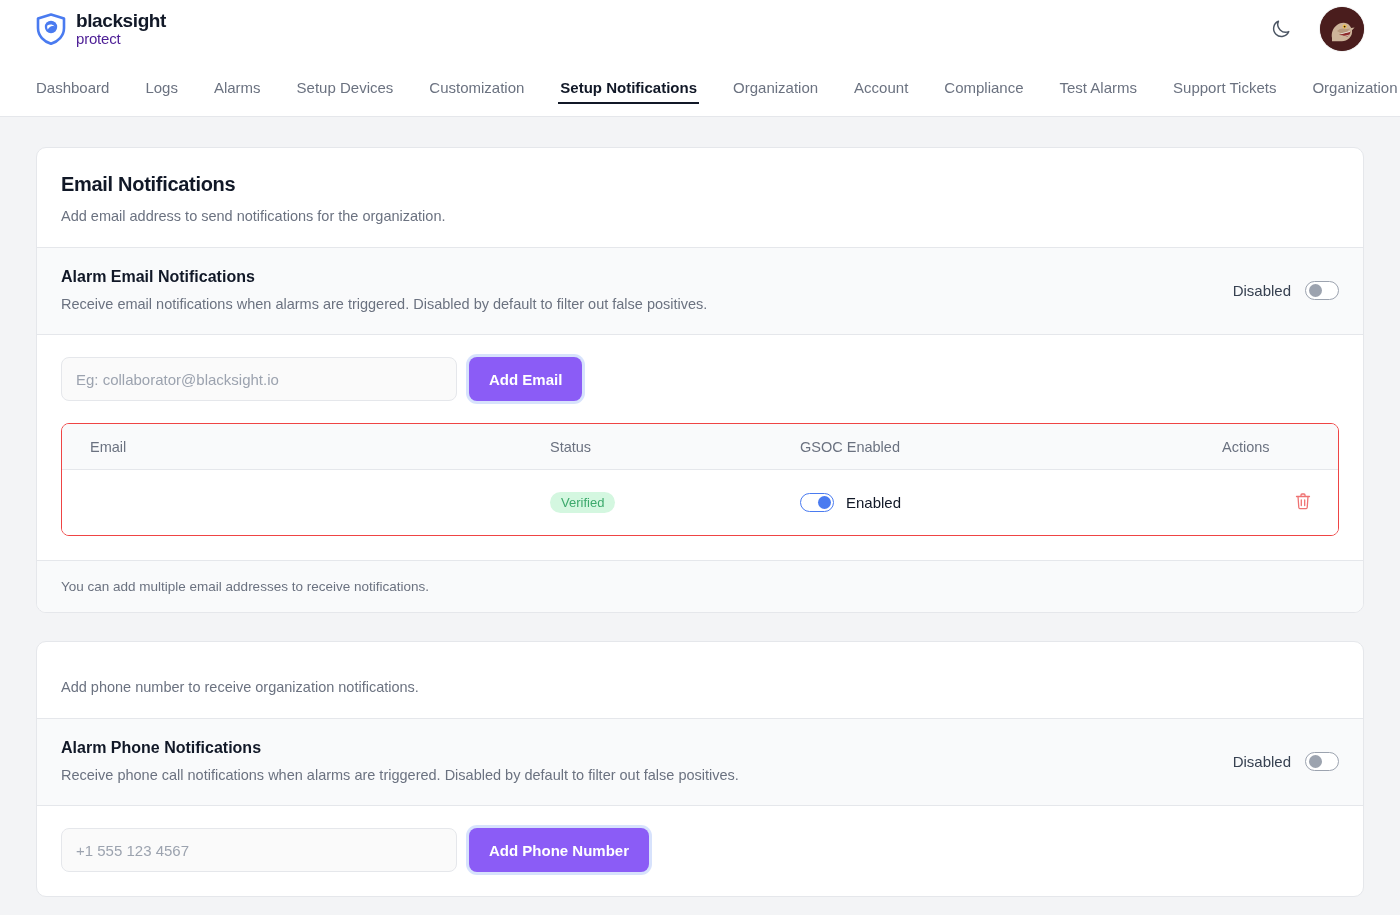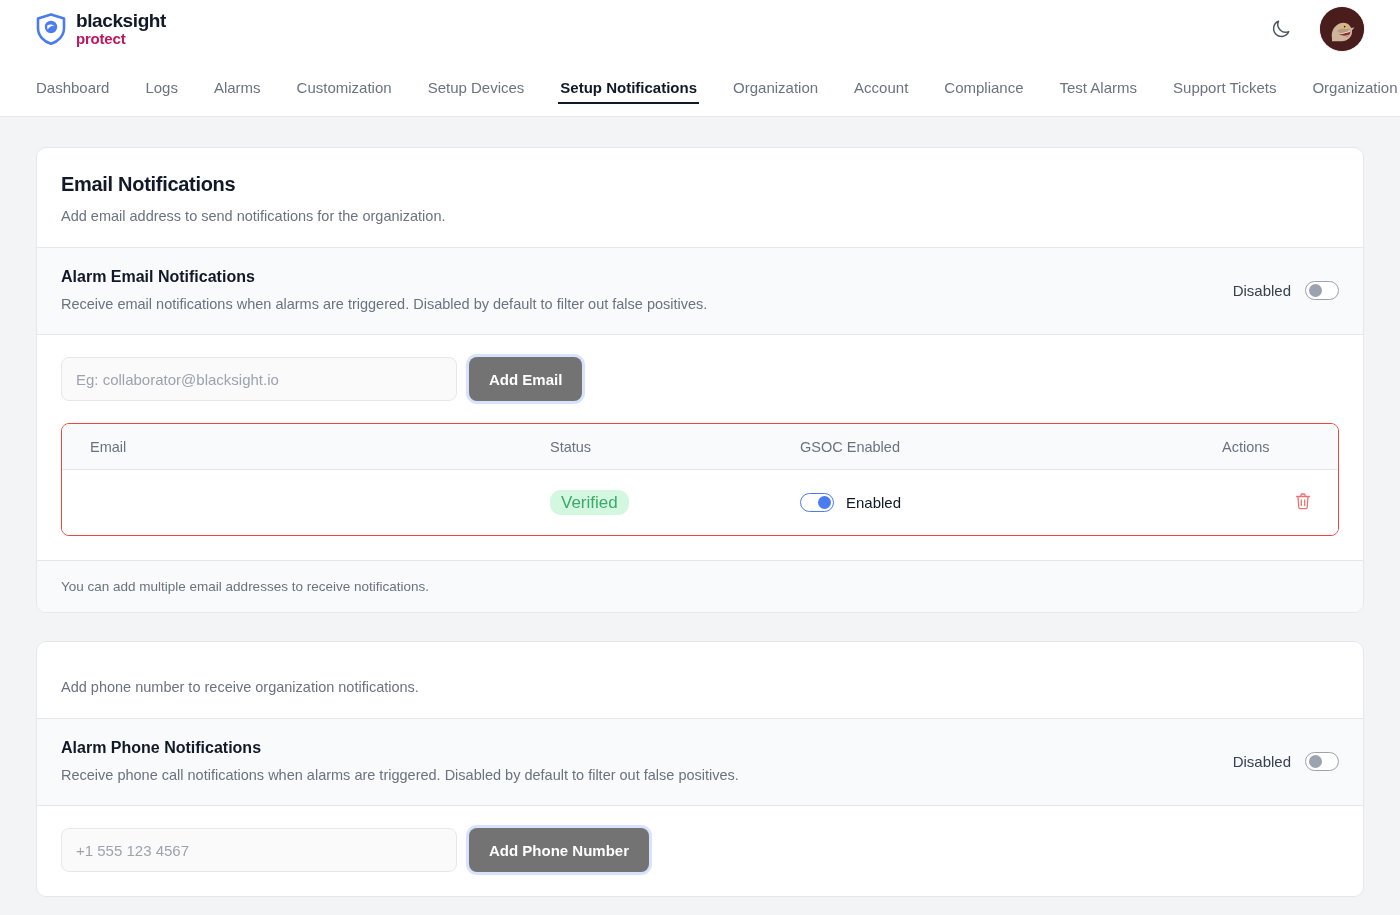--- a/index.html
+++ b/index.html
@@ -21,21 +21,21 @@
     padding: 0 36px;
     position: relative;
   }
   .brand { display: flex; align-items: center; gap: 10px; }
   .brand-shield { width: 30px; height: 32px; display: block; }
   .brand-words { display: flex; flex-direction: column; line-height: 1.04; }
   .brand-name {
     font-size: 19px; font-weight: bold; color: #111827; letter-spacing: -0.4px;
   }
   .brand-sub {
-    font-size: 15px; font-weight: bold; color: #be185d; letter-spacing: -0.2px;
+    font-size: 15px; font-weight: normal; color: #4c1d95; letter-spacing: -0.2px;
   }
   .topbar-right {
     margin-left: auto; display: flex; align-items: center; gap: 26px;
   }
   .moon-btn {
     width: 26px; height: 26px; display: flex; align-items: center; justify-content: center;
     cursor: pointer; background: none; border: none;
   }
   .avatar {
     width: 44px; height: 44px; border-radius: 50%;
@@ -142,21 +142,21 @@
     padding: 0 14px;
     font-size: 15px;
     color: #374151;
     font-family: "Liberation Sans", sans-serif;
     outline: none;
   }
   .text-input::placeholder { color: #9ca3af; }
   .primary-btn {
     height: 44px;
     padding: 0 20px;
-    background: #737373;
+    background: #8b5cf6;
     color: #ffffff;
     font-size: 15px;
     font-weight: bold;
     border: none;
     border-radius: 8px;
     cursor: pointer;
     font-family: "Liberation Sans", sans-serif;
     box-shadow: 0 0 0 3px rgba(74,123,240,0.22);
   }
 
@@ -182,21 +182,21 @@
   }
   .th.actions { text-align: left; padding: 0 28px 0 0; }
   .table-row { height: 65px; background: #ffffff; }
   .td { font-size: 15px; color: #374151; padding: 0 0 0 28px; }
   .td.actions { text-align: right; padding: 0 26px 0 0; }
 
   .badge {
     display: inline-block;
     background: #d4f7e0;
     color: #3da96c;
-    font-size: 17px;
+    font-size: 13px;
     border-radius: 11px;
     padding: 4px 11px;
     line-height: 1;
   }
   .gsoc-cell { display: flex; align-items: center; gap: 12px; }
   .gsoc-label { font-size: 15px; color: #111827; }
   .trash-btn {
     background: none; border: none; cursor: pointer; padding: 0;
     display: inline-flex;
   }
@@ -243,22 +243,22 @@
         <circle cx="24.6" cy="19.6" r="0.9" fill="#2a1608"></circle>
       </svg>
     </span>
   </div>
 </div>
 
 <nav class="navbar">
   <div class="nav-item">Dashboard</div>
   <div class="nav-item">Logs</div>
   <div class="nav-item">Alarms</div>
+  <div class="nav-item">Setup Devices</div>
   <div class="nav-item">Customization</div>
-  <div class="nav-item">Setup Devices</div>
   <div class="nav-item active">Setup Notifications</div>
   <div class="nav-item">Organization</div>
   <div class="nav-item">Account</div>
   <div class="nav-item">Compliance</div>
   <div class="nav-item">Test Alarms</div>
   <div class="nav-item">Support Tickets</div>
   <div class="nav-item">Organization</div>
 </nav>
 
 <div class="page">

